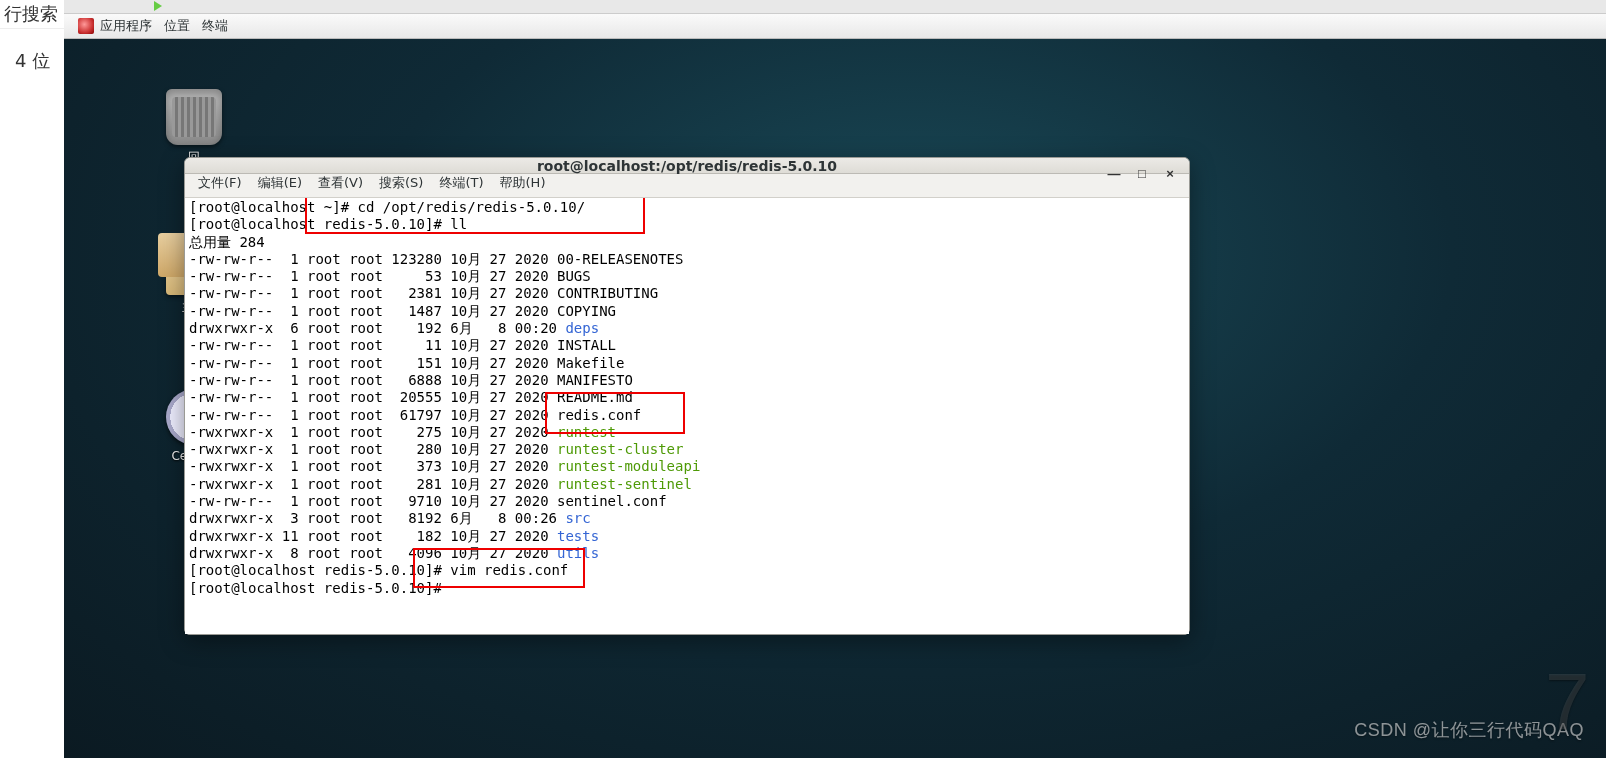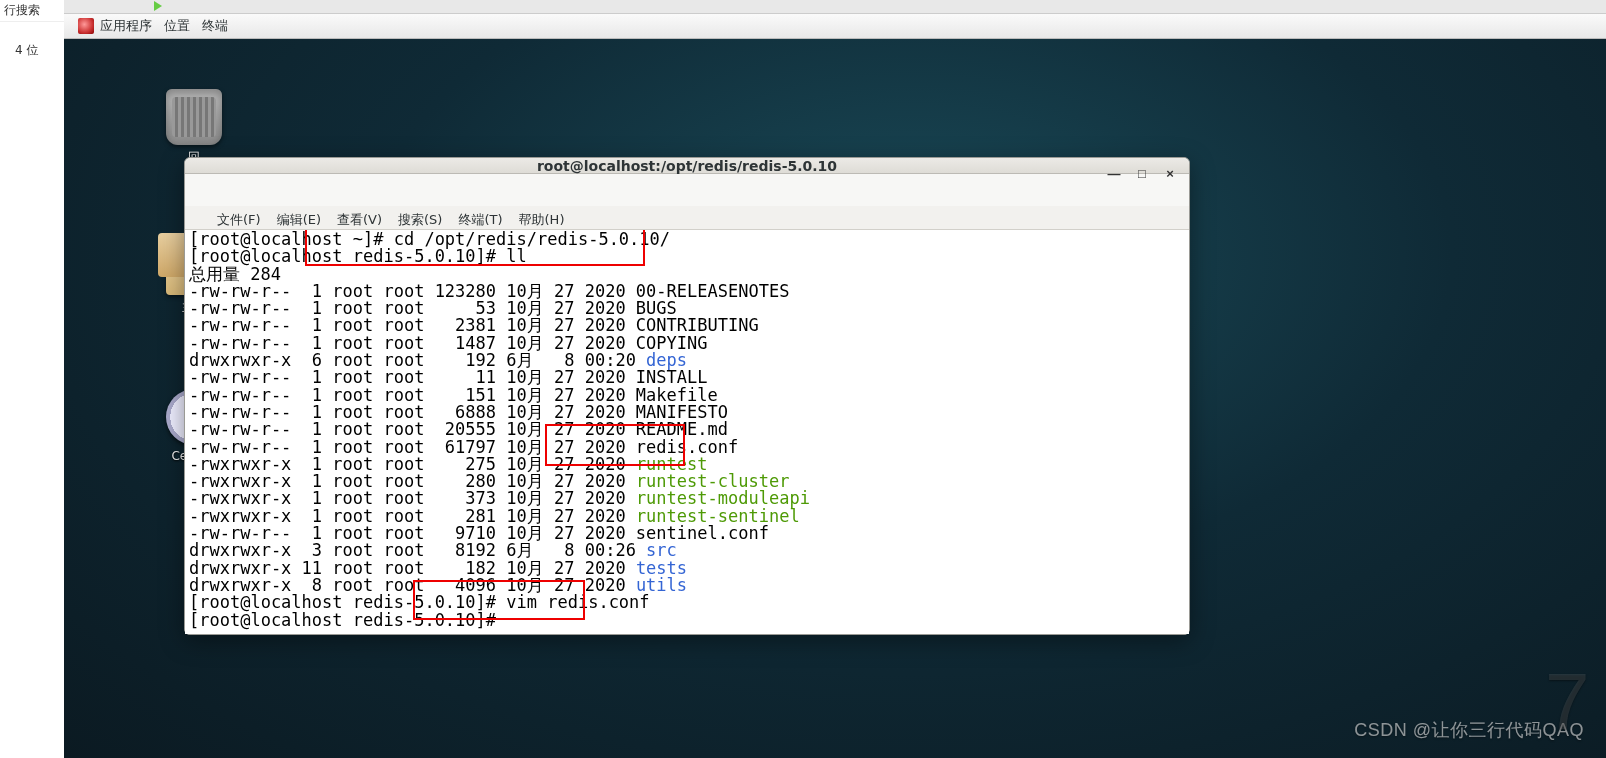--- a/index.html
+++ b/index.html
@@ -12,21 +12,21 @@
     width: 1606px;
     height: 758px;
     position: relative;
   }
   .host-sidebar {
     position: absolute;
     left: 0; top: 0;
     width: 72px; height: 758px;
     background: #fff;
     border-right: 1px solid #ddd;
-    font-size: 12px;
+    font-size: 18px;
     color: #333;
   }
   .host-sidebar .row1 { padding: 2px 4px; border-bottom:1px solid #eee;}
   .host-sidebar .row2 { padding: 20px 15px; }
   .host-top {
     position: absolute;
     left: 64px; top: 0; right: 0; height: 14px;
     background: #e8e8e8;
     border-bottom: 1px solid #ccc;
   }
@@ -113,29 +113,28 @@
     border-bottom:1px solid #bcbab4;
     display:flex;align-items:center;justify-content:center;
     position:relative;
     font-weight:bold; font-size:14px; color:#2e3436;
   }
   .win-buttons{position:absolute;right:6px;top:4px;display:flex;gap:2px;}
   .wbtn{width:26px;height:22px;display:flex;align-items:center;justify-content:center;
     border-radius:3px;color:#333;font-size:13px;font-family:sans-serif;}
   .menubar{
     height:24px;background:#f2f1ee;border-bottom:1px solid #d2d0ca;
-    display:flex;align-items:flex-end;font-size:13px;color:#2e3436;
-    padding-left:24px;
-    margin-top:32px;
+    display:flex;align-items:flex-start;font-size:13px;color:#2e3436;
+    padding-left:5px;
   }
   .menubar .mitem{padding:0 8px;cursor:pointer;}
   .term-body{
     flex:1;background:#fff;
     font-family:"DejaVu Sans Mono","Courier New",monospace;
-    font-size:17px;line-height:17.3px;
+    font-size:14px;line-height:17.3px;
     color:#000;
     padding:1px 4px;
     position:relative;
     white-space:pre;
     overflow:hidden;
   }
   .c-blue{color:#3465d4;}
   .c-green{color:#4e9a06;}
   .redbox{position:absolute;border:2px solid #e00;pointer-events:none;}
   .watermark{

